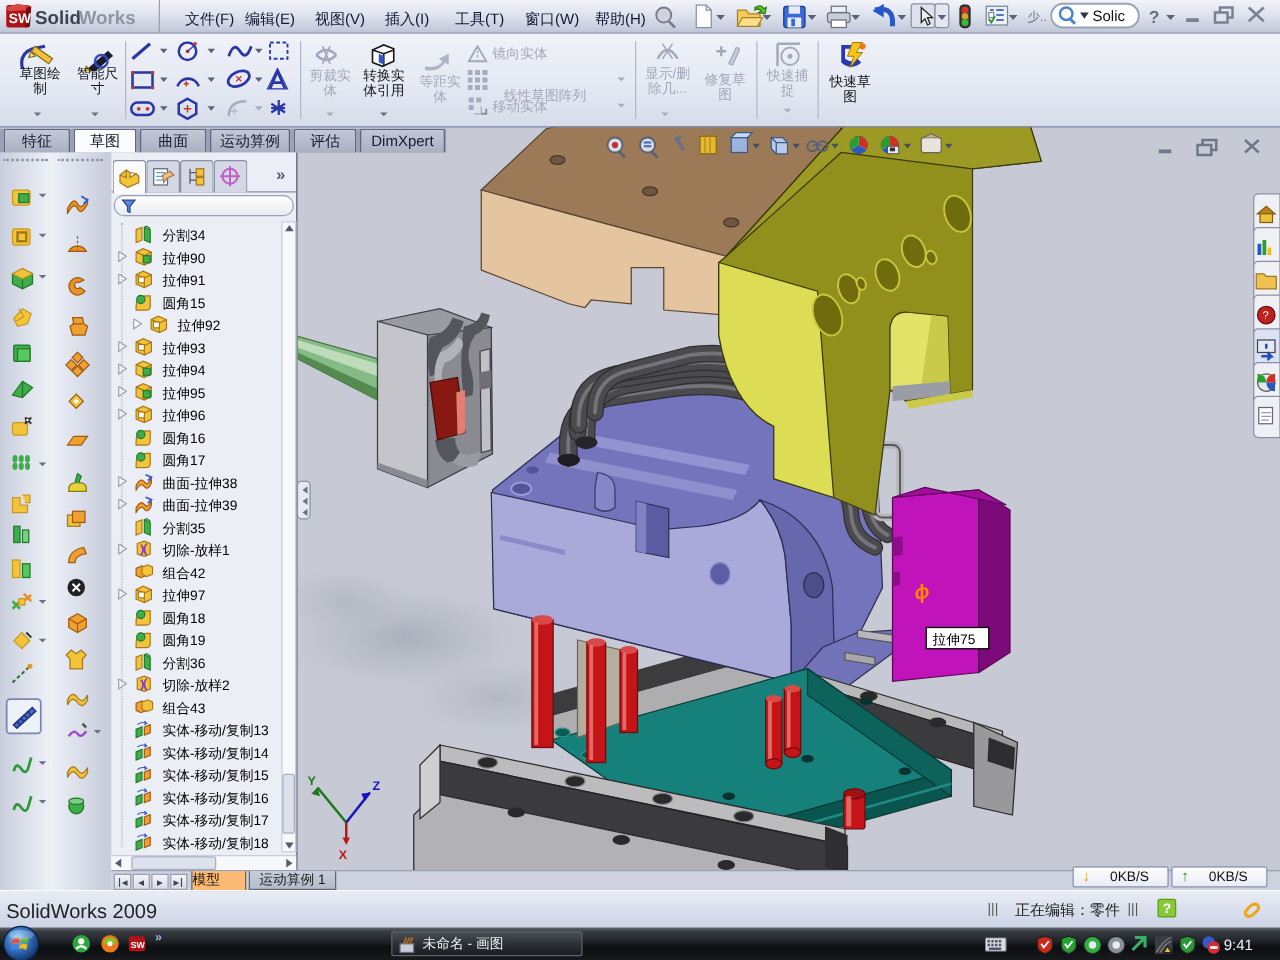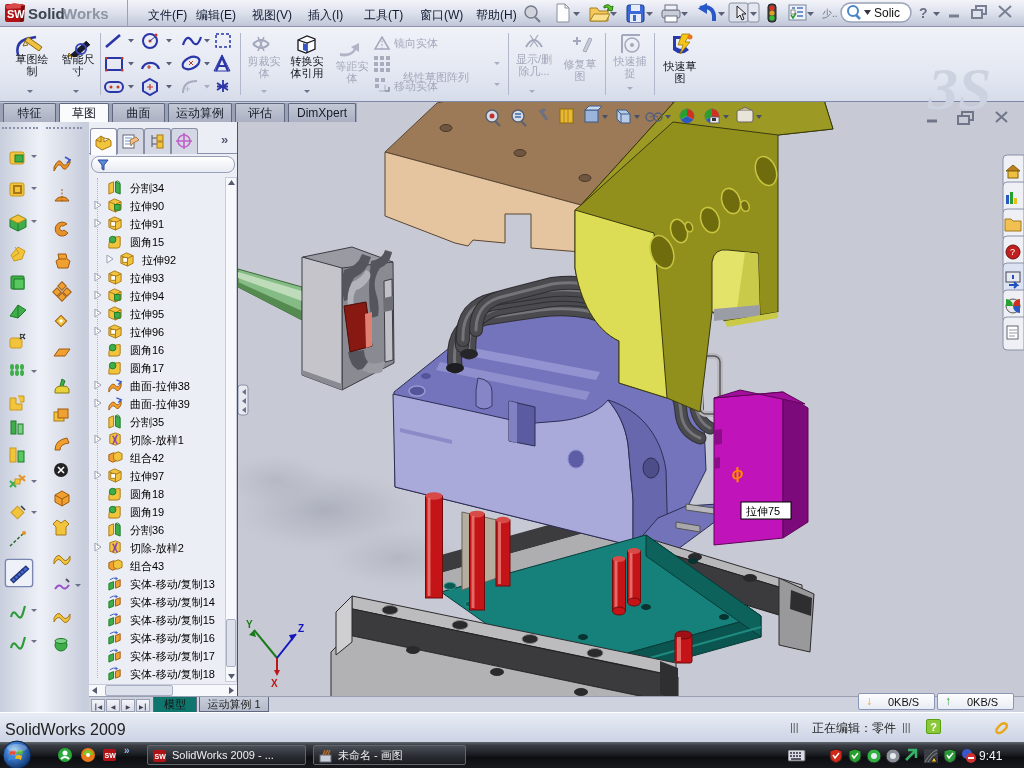--- a/index.html
+++ b/index.html
@@ -463,21 +463,20 @@
 捉</div>
 <div class="ab dd ddg" style="left:627px;top:60px"></div>
 <div class="ab rsep" style="left:654px"></div>
 <svg class="ab" style="left:670px;top:6px" width="24" height="22">
         <path d="M3,3 l8,0 l0,3 -5,0 0,8 q6,4 10,0 l3,3 q-8,7 -16,0 z" fill="#2838b0"></path>
 <path d="M12,1 l8,0 -5,8 5,0 -10,12 3,-9 -5,0 z" fill="#f5c518" stroke="#a07808" stroke-width="0.8"></path>
 <circle cx="20" cy="4" r="2.5" fill="#e87818"></circle>
       </svg>
 <div class="ab rlab blk" style="left:658px;top:33px;width:44px">快速草
 图</div>
-<div class="ab" style="left:928px;top:28px;font-size:60px;font-weight:bold;font-style:italic;color:#cdd2e0;font-family:'Liberation Serif',serif">3S</div>
 </div>
 <div id="tabbg" class="ab"></div>
 <div class="ab ctab" style="left:3px;width:53px">特征</div>
 <div class="ab ctab ctabon" style="left:59px;width:50px">草图</div>
 <div class="ab ctab" style="left:112px;width:53px">曲面</div>
 <div class="ab ctab" style="left:168px;width:64px">运动算例</div>
 <div class="ab ctab" style="left:235px;width:50px">评估</div>
 <div class="ab ctab" style="left:288px;width:68px">DimXpert</div>
 <div id="lbars" class="ab">
 <div class="ab" style="left:2px;top:5px;width:36px;height:4px;border-top:2px dotted #8a90a8"></div>
@@ -929,21 +928,21 @@
         <path d="M3,1 L8,4.5 L3,8 Z" fill="#555c70"></path>
       </svg>
 <div class="ab" style="left:16px;top:563px;width:68px;height:11px;background:#dde1ec;border:1px solid #aab0c4;border-radius:2px"></div>
 <div class="ab" style="left:0;top:575px;width:148px;height:15px;background:#ced3de"></div>
 </div>
 <div id="bstrip" class="ab">
 <div class="ab" style="left:2px;top:2px;width:14px;height:13px;background:linear-gradient(#f4f5f9,#d8dce8);border:1px solid #9aa0b4;font-size:6px;text-align:center;line-height:15px;color:#445">┃◀</div>
 <div class="ab" style="left:17px;top:2px;width:14px;height:13px;background:linear-gradient(#f4f5f9,#d8dce8);border:1px solid #9aa0b4;font-size:6px;text-align:center;line-height:15px;color:#445">◀</div>
 <div class="ab" style="left:32px;top:2px;width:14px;height:13px;background:linear-gradient(#f4f5f9,#d8dce8);border:1px solid #9aa0b4;font-size:6px;text-align:center;line-height:15px;color:#445">▶</div>
 <div class="ab" style="left:47px;top:2px;width:14px;height:13px;background:linear-gradient(#f4f5f9,#d8dce8);border:1px solid #9aa0b4;font-size:6px;text-align:center;line-height:15px;color:#445">▶┃</div>
-<div class="ab" style="left:64px;top:0px;width:44px;height:16px;background:#0f766e;border:1px solid #5f6880;border-top:none;font-size:11px;text-align:center;line-height:15px;color:#111">模型</div>
+<div class="ab" style="left:64px;top:0px;width:44px;height:16px;background:#fdba74;border:1px solid #5f6880;border-top:none;font-size:11px;text-align:left;line-height:15px;color:#111">模型</div>
 <div class="ab" style="left:110px;top:0px;width:70px;height:15px;background:linear-gradient(#c9cedb,#b4bac9);border:1px solid #5f6880;border-top:none;font-size:11px;text-align:center;line-height:14px;color:#222">运动算例 1</div>
 <div class="ab" style="left:769px;top:-4px;width:77px;height:17px;background:linear-gradient(#fdfdfe,#e8ecf4);border:1px solid #8a96b8;border-radius:2px"></div>
 <div class="ab" style="left:777px;top:-3px;font-size:12px;font-weight:bold;color:#e8a010">↓</div>
 <div class="ab" style="left:799px;top:-1px;font-size:11px;color:#111">0KB/S</div>
 <div class="ab" style="left:848px;top:-4px;width:77px;height:17px;background:linear-gradient(#fdfdfe,#e8ecf4);border:1px solid #8a96b8;border-radius:2px"></div>
 <div class="ab" style="left:856px;top:-3px;font-size:12px;font-weight:bold;color:#2a9a2a">↑</div>
 <div class="ab" style="left:878px;top:-1px;font-size:11px;color:#111">0KB/S</div>
 </div>
 <div id="status" class="ab">
 <div class="ab" style="left:5px;top:8px;font-size:16px;color:#222">SolidWorks 2009</div>
@@ -979,24 +978,20 @@
 <svg class="ab tico" style="left:80px;top:5px">
         <circle cx="8" cy="8" r="7" fill="#e87818"></circle>
         <path d="M3,8 a5,5 0 0 1 10,0" fill="#80c828"></path>
         <circle cx="8" cy="8" r="2" fill="#fff"></circle>
       </svg>
 <svg class="ab tico" style="left:102px;top:5px">
         <rect x="1" y="2" width="13" height="12" rx="2" fill="#b01216"></rect>
         <text x="2.5" y="11" font-size="7" font-weight="bold" fill="#fff">SW</text>
       </svg>
 <div class="ab" style="left:124px;top:3px;color:#9ab4e8;font-size:10px;font-weight:bold">»</div>
-<div class="ab tbtn" style="left:147px;width:159px"><svg class="tico" style="position:absolute;left:4px;top:2px">
-          <rect x="1" y="2" width="13" height="12" rx="2" fill="#b01216"></rect>
-          <text x="2.5" y="11" font-size="7" font-weight="bold" fill="#fff">SW</text>
-        </svg><span style="margin-left:24px">SolidWorks 2009 - ...</span></div>
 <div class="ab tbtn" style="left:313px;width:153px"><svg class="tico" style="position:absolute;left:4px;top:2px">
           <rect x="2" y="7" width="11" height="7" fill="#c8cdd8" stroke="#667"></rect>
           <path d="M5,7 l2,-5 m3,5 l2,-5 m-5,5 l3,-5" stroke="#b06a28" stroke-width="1.5"></path>
         </svg><span style="margin-left:24px">未命名 - 画图</span></div>
 <svg class="ab" style="left:788px;top:8px" width="18" height="12">
         <rect x="0" y="0" width="17" height="11" rx="1" fill="#d8dce4" stroke="#555"></rect>
         <g fill="#556">
           <rect x="2" y="2" width="2" height="2"></rect>
           <rect x="5" y="2" width="2" height="2"></rect>
           <rect x="8" y="2" width="2" height="2"></rect>

